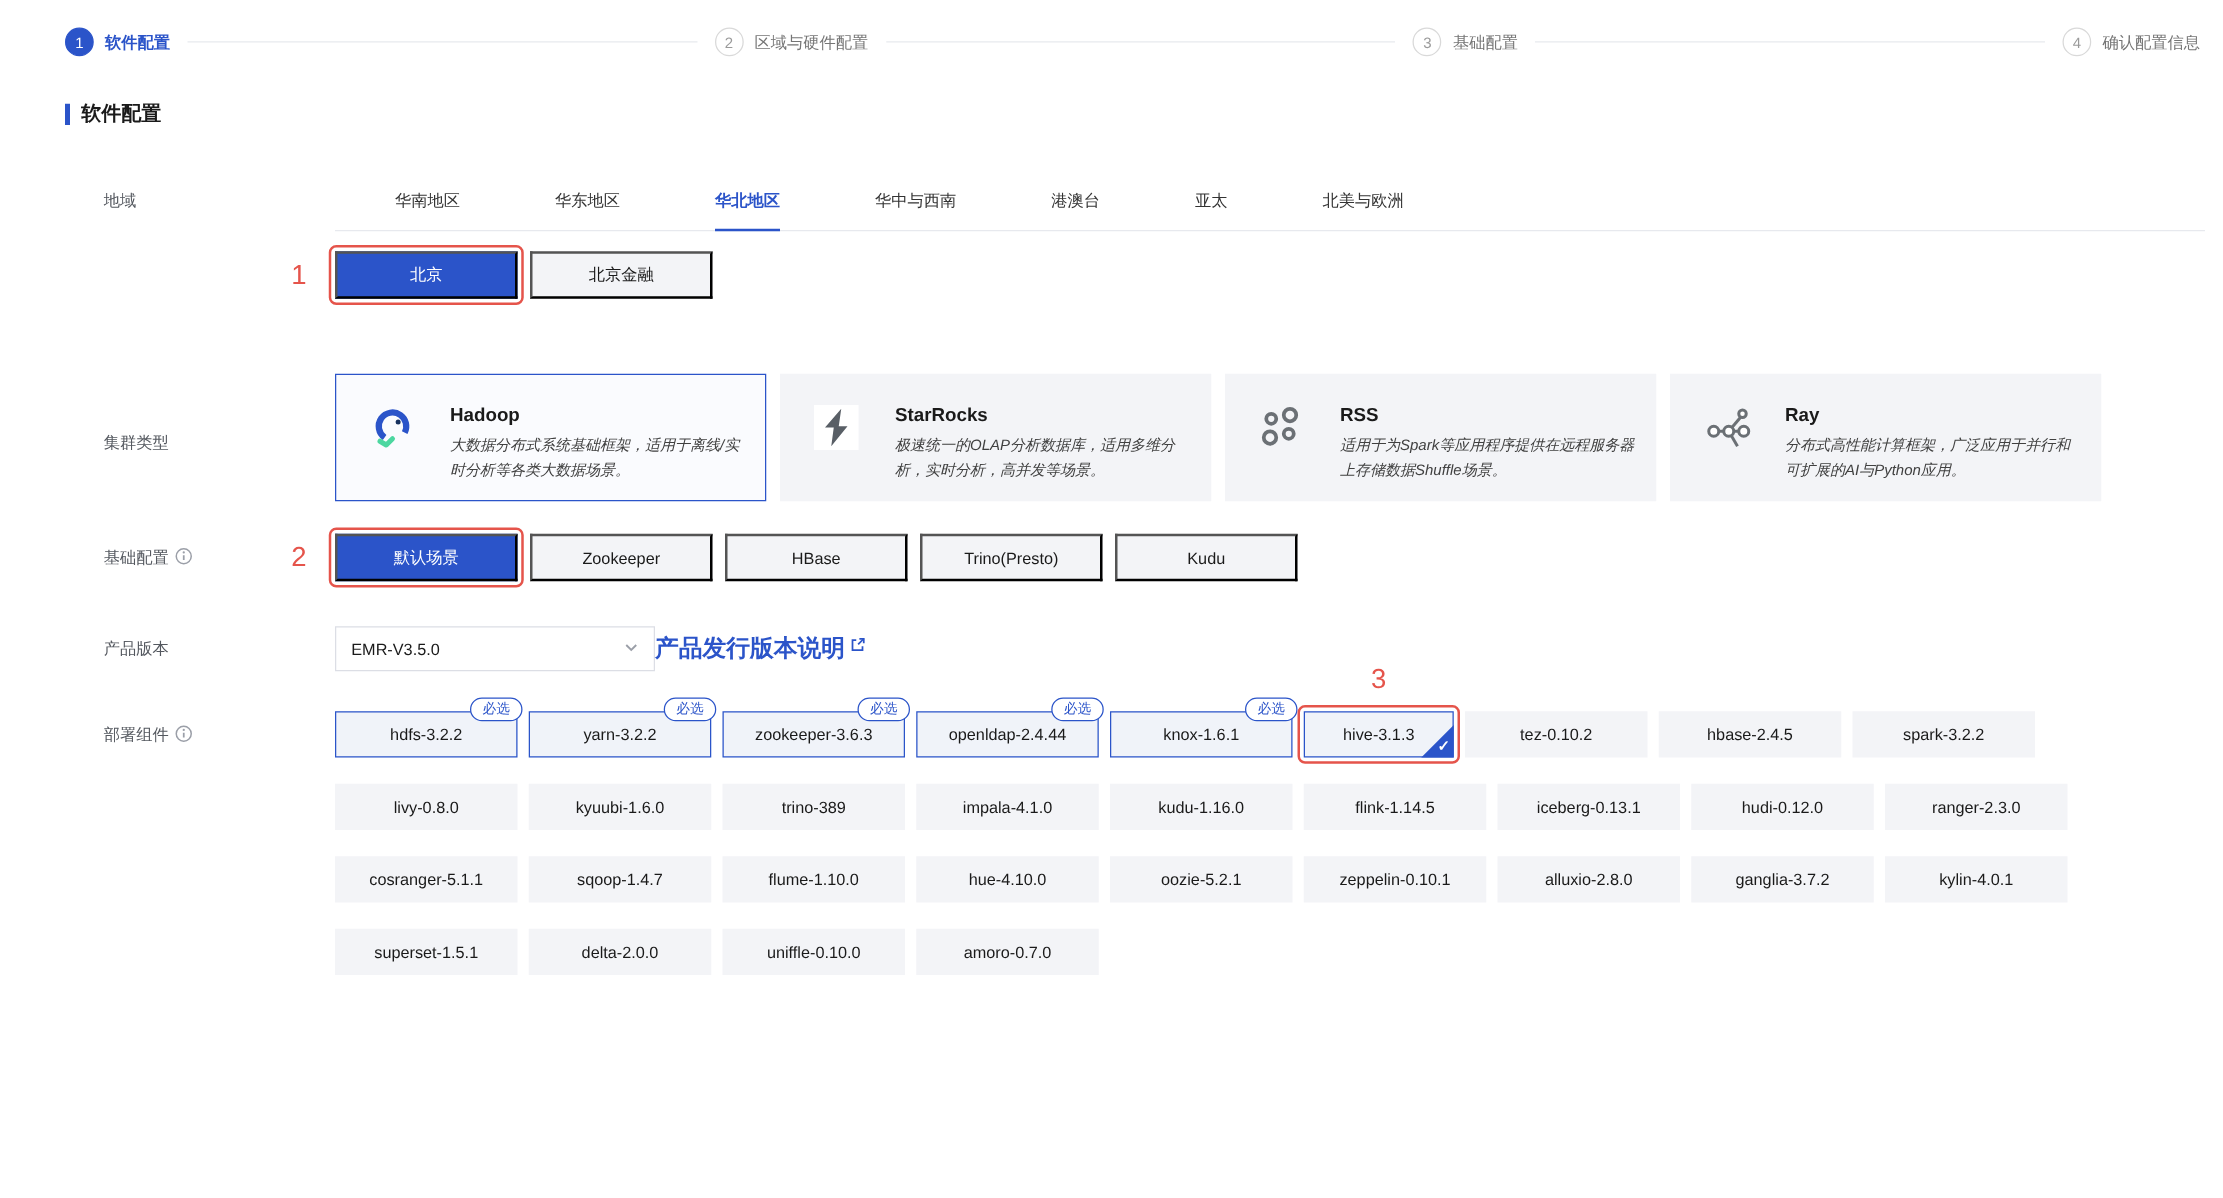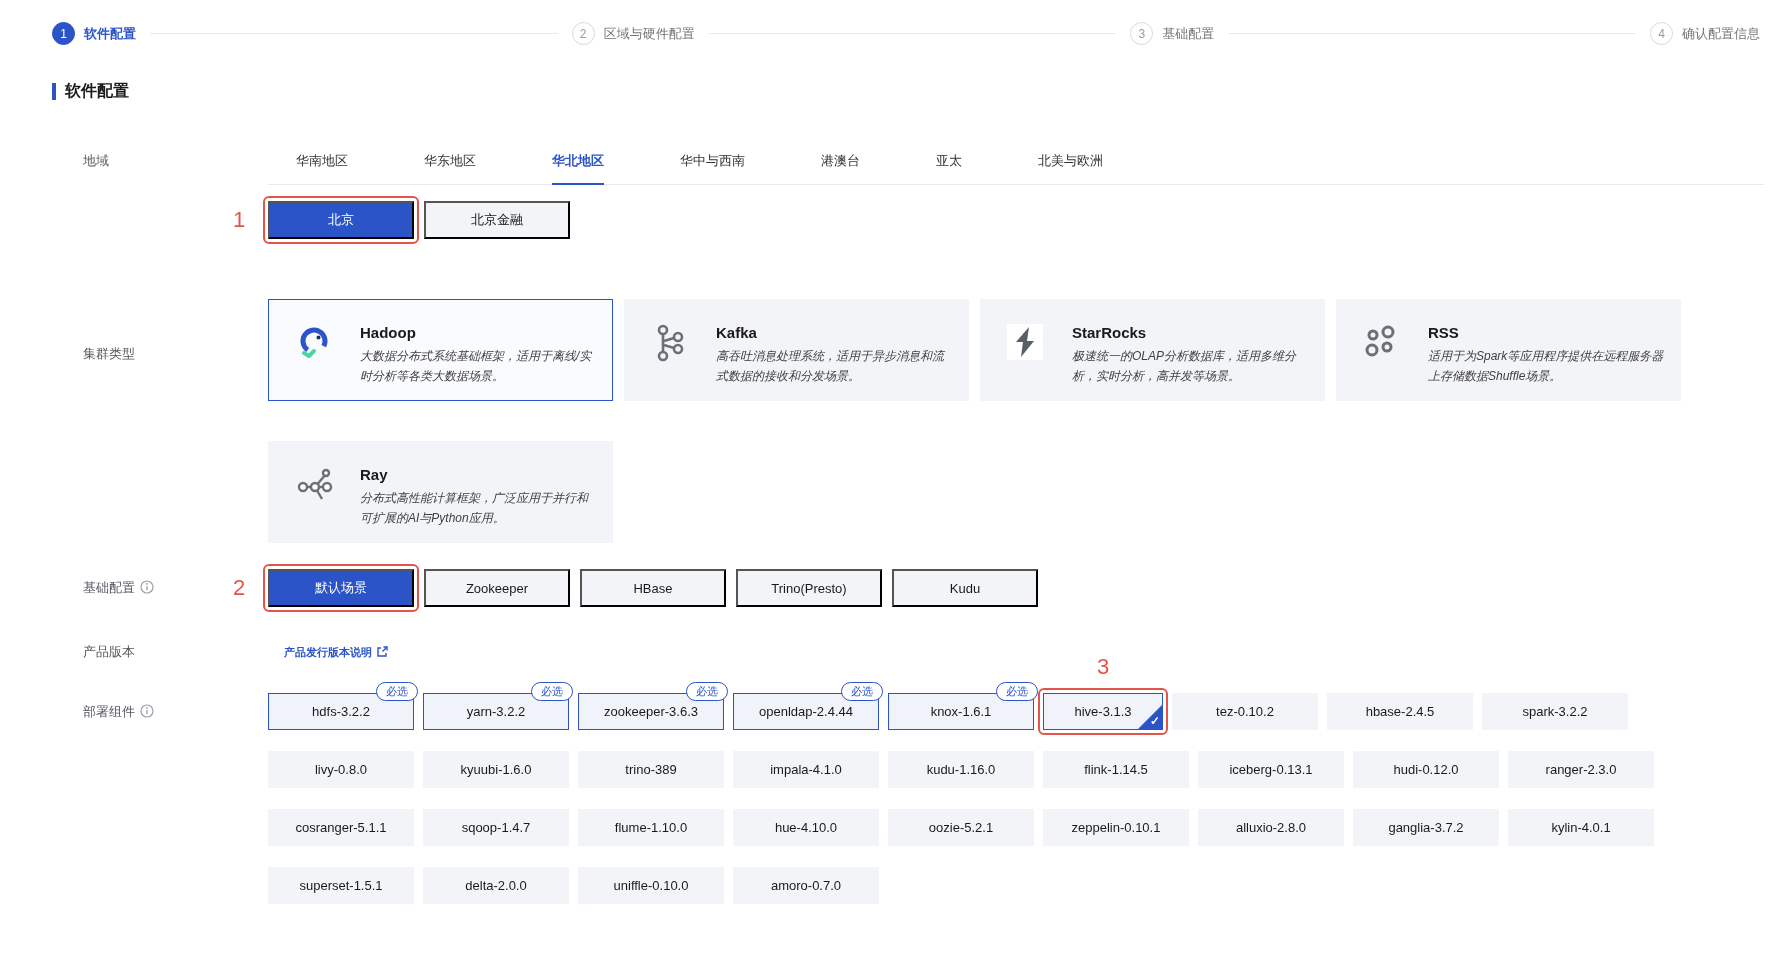--- a/index.html
+++ b/index.html
@@ -30,21 +30,21 @@
 
   
   .form { padding-left:83px; }
   .form-row { display:flex; }
   .form-label { width:185px; flex:none; font-size:13px; color:#54585f; display:flex; gap:5px; align-items:flex-start; }
   .info-icon { margin-top:1px; }
 
   
   .row-region { margin-top:50px; }
   .tabs-wrap { width:1496px; border-bottom:1px solid #e7e9ee; }
-  .tabs { display:flex; gap:76px; margin-left:28px; }
+  .tabs { display:flex; gap:76px; margin-left:48px; }
   .tab {
     font-size:13px; color:#333; padding-bottom:13px; border-bottom:2px solid transparent;
     margin-bottom:-1px; cursor:pointer; white-space:nowrap;
   }
   .tab.active { color:#2b54c9; font-weight:bold; border-bottom-color:#2b54c9; }
 
   .city-row { margin-top:16px; display:flex; gap:10px; align-items:center; }
 
   .btn {
     min-width:146px; height:38px; display:inline-flex; align-items:center; justify-content:center;
@@ -76,22 +76,22 @@
   .row-scenario .form-label { padding-top:0; align-items:center; }
   .scenario-btns { display:flex; gap:10px; align-items:center; }
 
   
   .row-version { margin-top:36px; align-items:center; }
   .select {
     width:256px; height:36px; border:1px solid #dcdee5; background:#fff; cursor:pointer;
     display:flex; align-items:center; justify-content:space-between; padding:0 12px;
     font-size:13px; color:#1a1a1a;
   }
-  .version-link { margin-left:16px; display:inline-flex; align-items:flex-start; gap:4px;
-    color:#2b54c9; font-size:11px; font-weight:bold; text-decoration:none; cursor:pointer; }
+  .version-link { margin-left:0; display:inline-flex; align-items:flex-start; gap:4px;
+    color:#2b54c9; font-size:19px; font-weight:bold; text-decoration:none; cursor:pointer; }
 
   
   .row-components { margin-top:32px; }
   .label-components { padding-top:10px; }
   .comps { display:flex; flex-wrap:wrap; width:1396px; column-gap:9px; row-gap:21px; }
   .comp {
     width:146px; height:37px; background:#f3f4f7; border:1px solid transparent; position:relative;
     display:flex; align-items:center; justify-content:center; font-size:13px; color:#1a1a1a; cursor:pointer;
   }
   .comp.required { border-color:#2b54c9; background:#f0f3f9; }
@@ -171,37 +171,20 @@
             <circle cx="23.5" cy="13.5" r="2" fill="#17315e"></circle>
             <path d="M9 29 l5 3 5-5" stroke="#4cd7a0" stroke-width="4" fill="none" stroke-linecap="round" stroke-linejoin="round"></path>
           </svg>
         </div>
         <div>
           <div class="card-title">Hadoop</div>
           <div class="card-desc">大数据分布式系统基础框架，适用于离线/实时分析等各类大数据场景。</div>
         </div>
       </div>
 
-      <div class="card">
-        <div class="card-icon">
-          <svg width="36" height="38" viewBox="0 0 36 38" fill="none" stroke="#6b7075" stroke-width="2.6">
-            <circle cx="12" cy="6" r="4"></circle>
-              <circle cx="12" cy="32" r="4"></circle>
-            <circle cx="27" cy="13" r="4"></circle>
-              <circle cx="27" cy="25" r="4"></circle>
-            <line x1="12" y1="10" x2="12" y2="28"></line>
-            <line x1="13" y1="17" x2="23" y2="14"></line>
-            <line x1="13" y1="21" x2="23" y2="24"></line>
-          </svg>
-        </div>
-        <div>
-          <div class="card-title">Kafka</div>
-          <div class="card-desc">高吞吐消息处理系统，适用于异步消息和流式数据的接收和分发场景。</div>
-        </div>
-      </div>
 
       <div class="card">
         <div class="card-icon">
           <svg width="36" height="36" viewBox="0 0 36 36">
             <rect width="36" height="36" fill="#ffffff"></rect>
             <path d="M22 3 L9 18 h7 l-2 15 13-16 h-7 z" fill="#595f66"></path>
           </svg>
         </div>
         <div>
           <div class="card-title">StarRocks</div>
@@ -264,20 +247,28 @@
       <button class="btn">Zookeeper</button>
       <button class="btn">HBase</button>
       <button class="btn">Trino(Presto)</button>
       <button class="btn">Kudu</button>
     </div>
   </div>
 
   <div class="form-row row-version">
     <div class="form-label">产品版本</div>
     <div style="display:flex; align-items:center;">
+      <div class="select">
+        <span>EMR-V3.5.0</span>
+        <span>
+          <svg width="12" height="12" viewBox="0 0 12 12" fill="none" stroke="#9b9fa8" stroke-width="1.5">
+            <path d="M2 4l4 4 4-4"></path>
+          </svg>
+        </span>
+      </div>
       <a class="version-link">
         <span>产品发行版本说明</span>
         <span>
           <svg width="13" height="13" viewBox="0 0 13 13" fill="none" stroke="#2b54c9" stroke-width="1.4">
             <path d="M5 3H2v8h8V8"></path>
               <path d="M7.5 2H11v3.5"></path>
               <path d="M11 2L6.5 6.5"></path>
           </svg>
         </span>
       </a>

